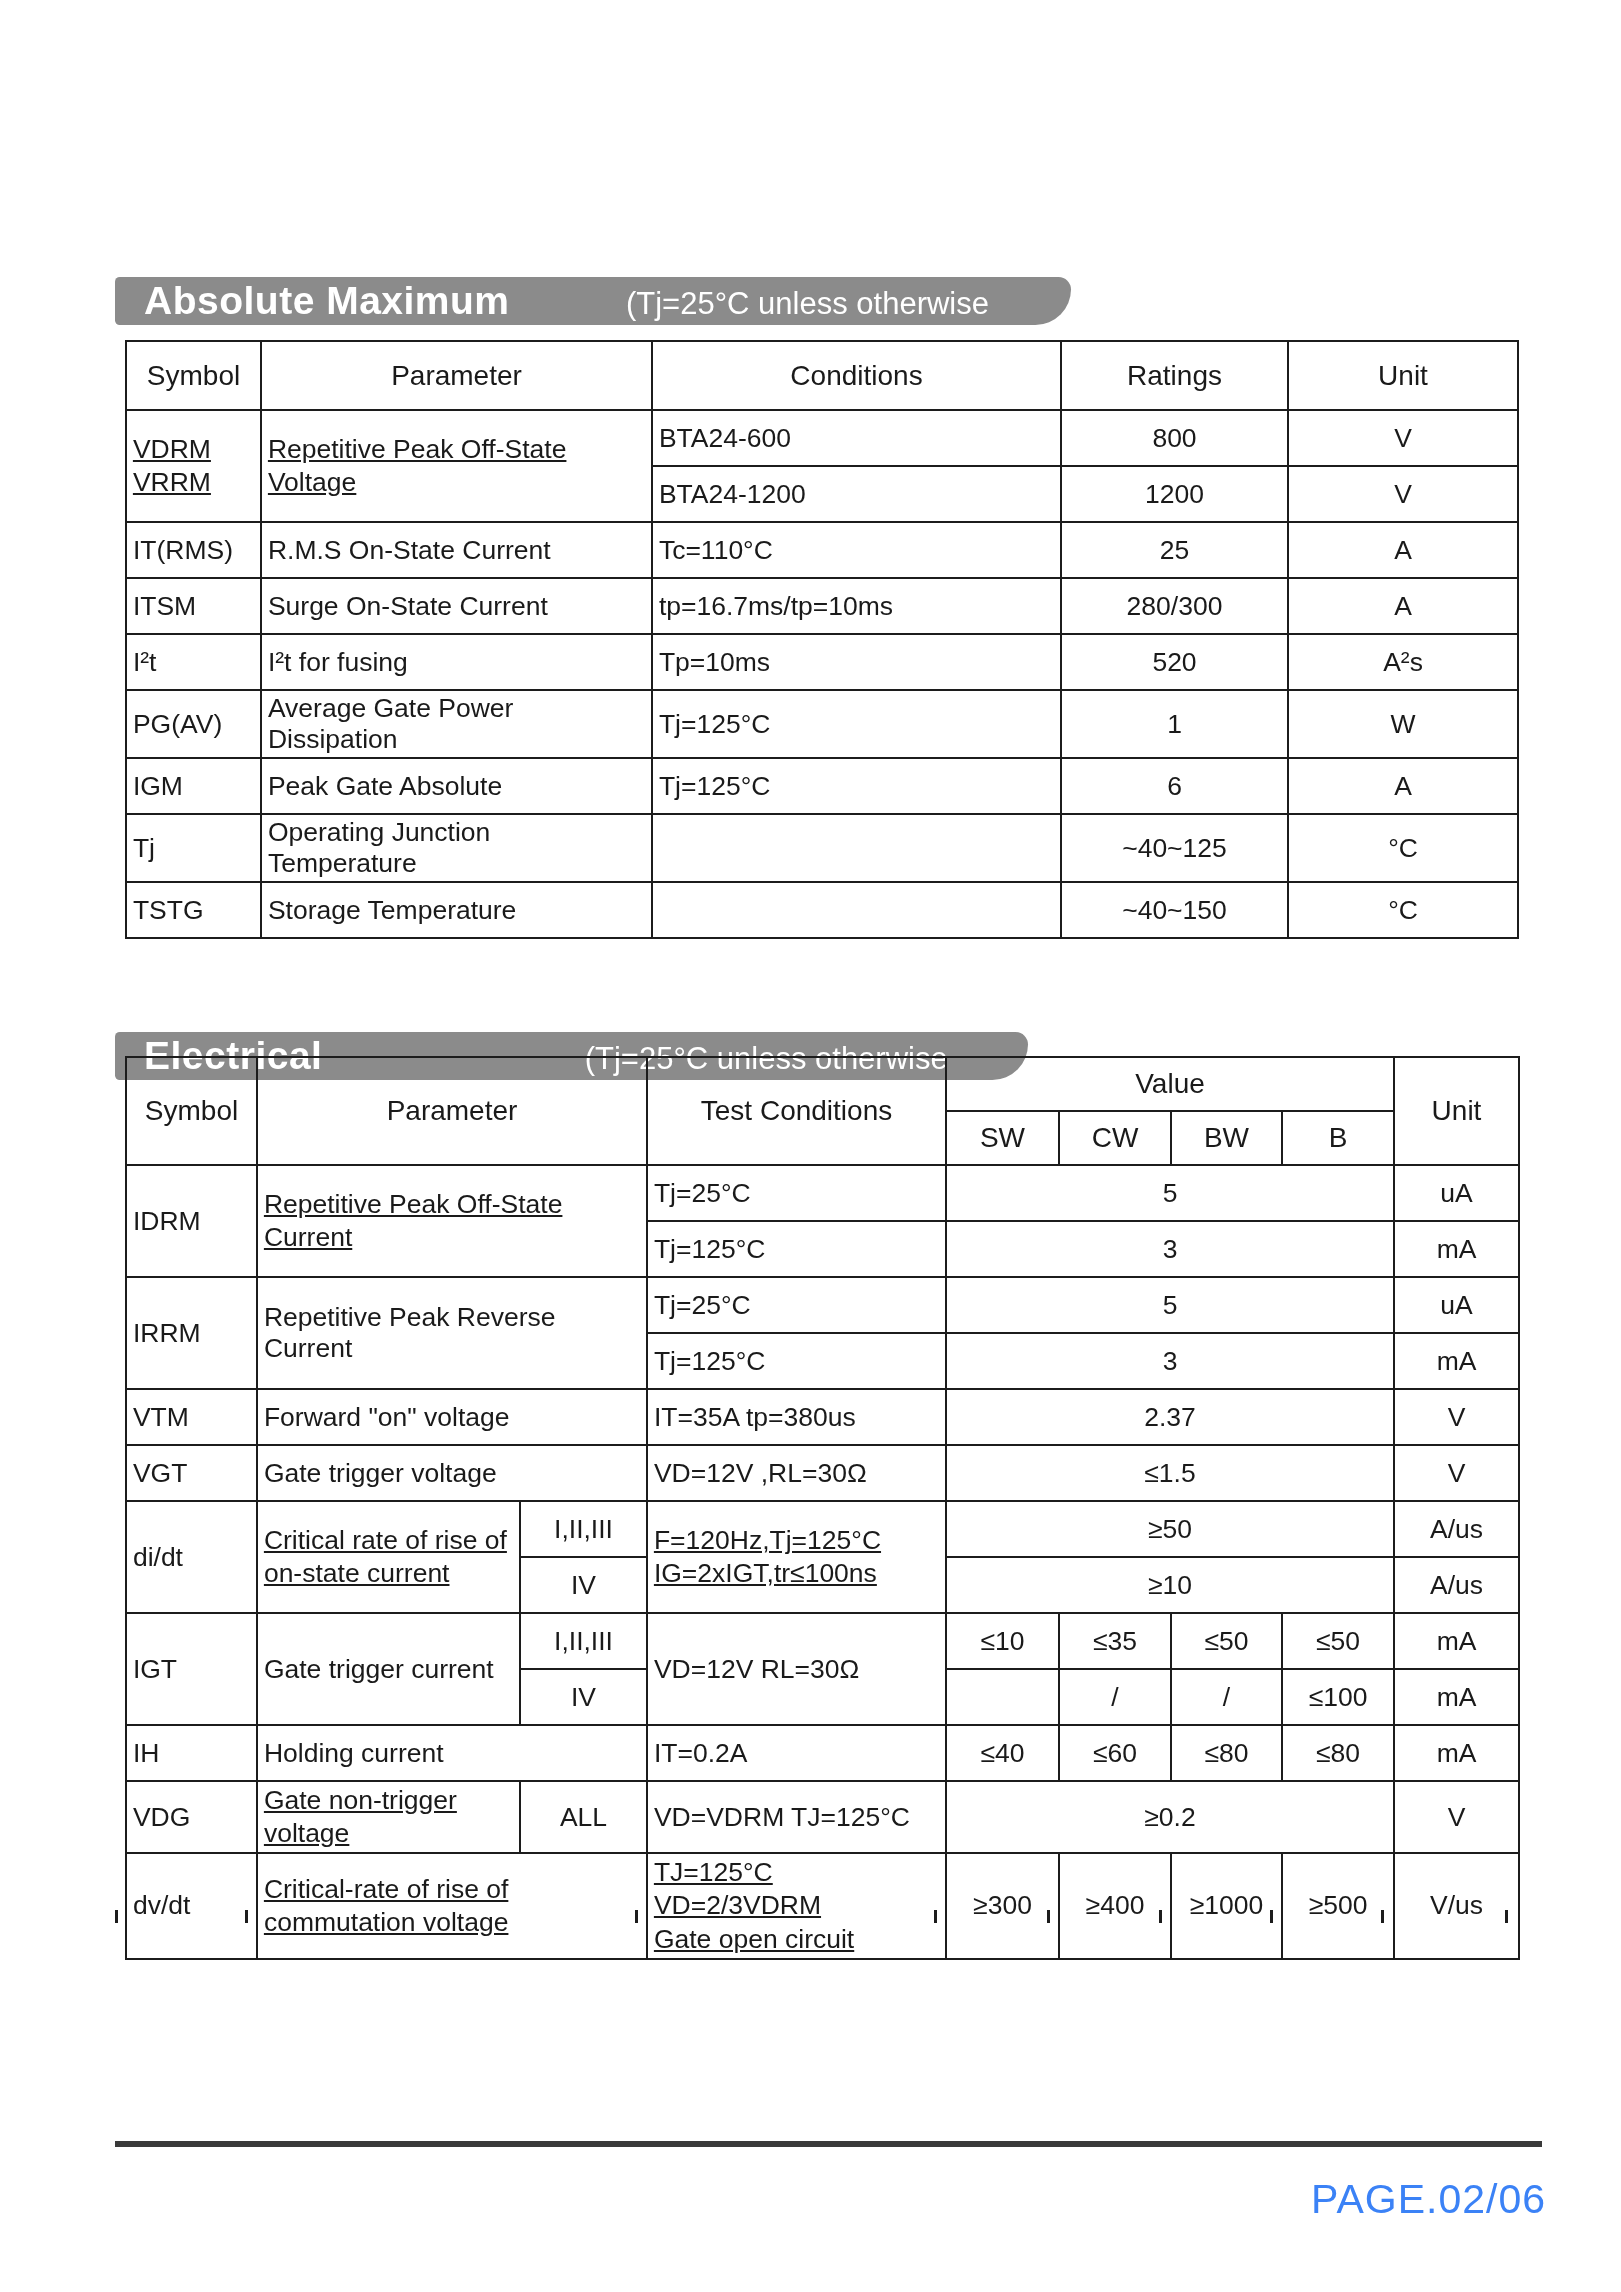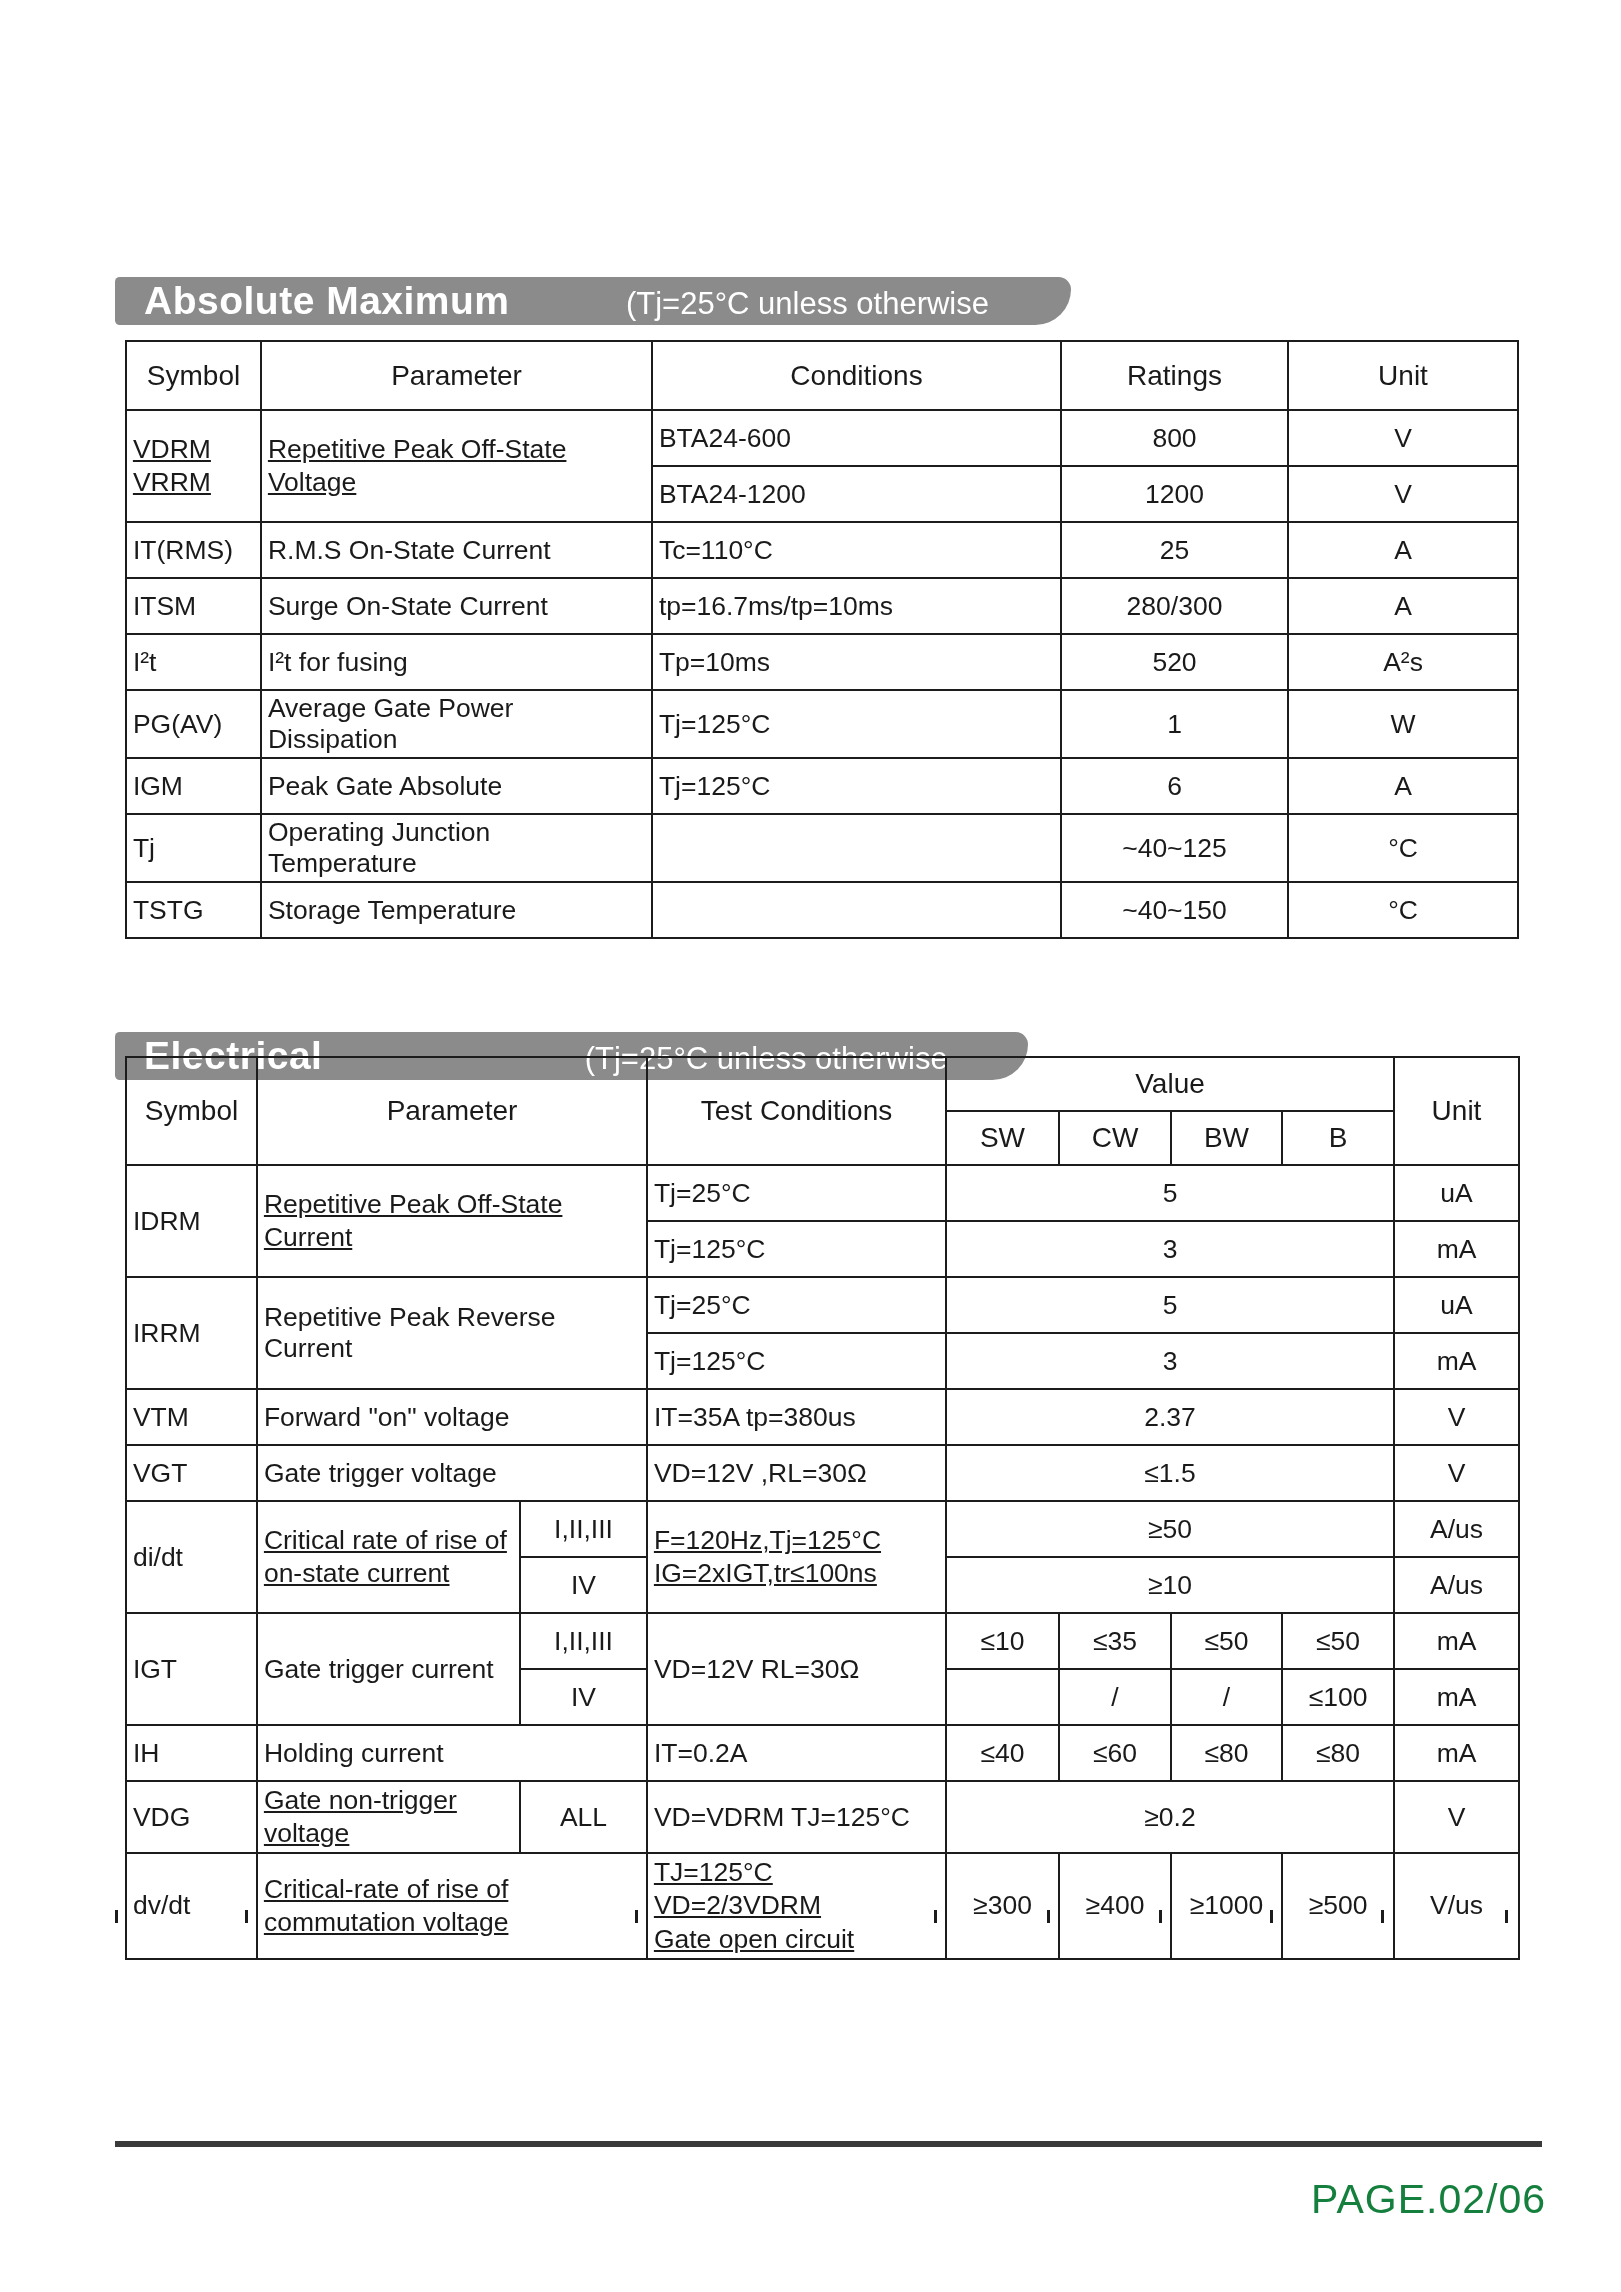--- a/index.html
+++ b/index.html
@@ -48,21 +48,21 @@
   tr.h68 { height:67px; } tr.h67 { height:66px; }
 
   
   .stub-row { position:absolute; left:115px; top:1910px; width:1393px; height:12.7px; }
   .stub-row span { position:absolute; top:0; width:2.9px; height:12.7px; background:#1c1c1c; }
 
   
   .footer-line { position:absolute; left:115px; top:2141px; width:1427px; height:5.9px; background:#3a3a3a; }
   .page-num {
     position:absolute; right:75px; top:2176px;
-    font-size:41px; font-weight:400; letter-spacing:1px; color:#15803d;
+    font-size:41px; font-weight:400; letter-spacing:1px; color:#3b82f6;
   }
 </style>
 </head>
 <body>
 
 <div class="page">
 
   <div class="section-bar bar1">
     <span class="bar-title">Absolute Maximum Ratings</span>
     <span class="bar-note">(Tj=25°C unless otherwise specifed)</span>

